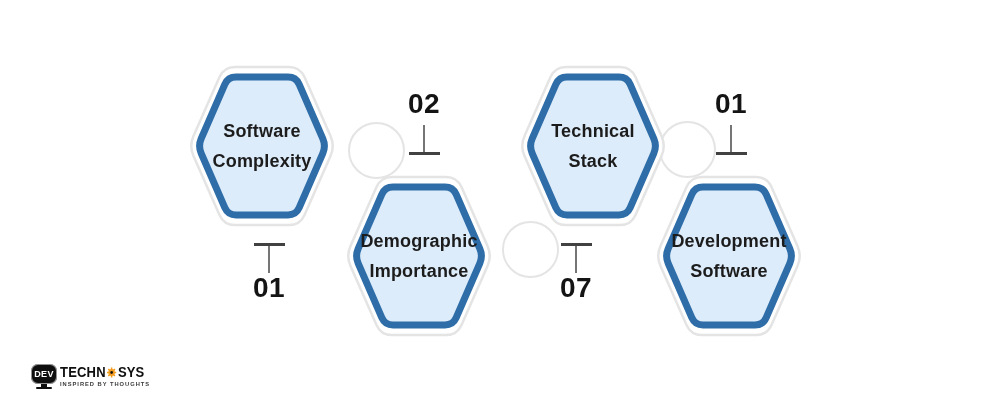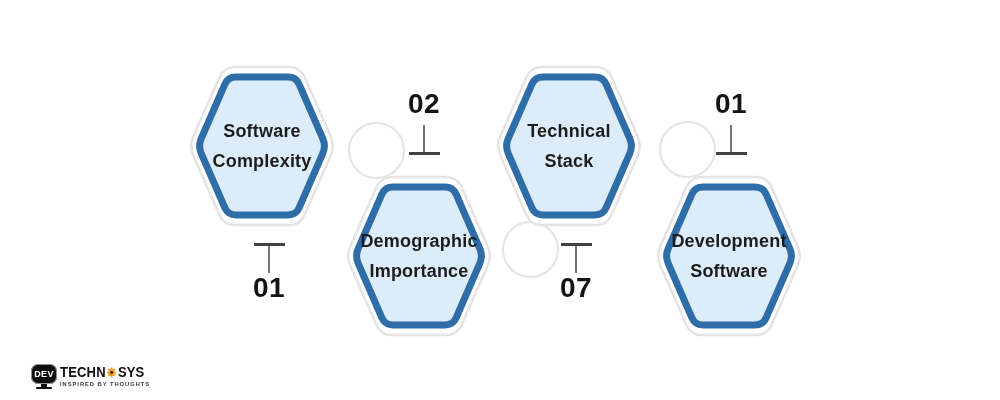--- a/index.html
+++ b/index.html
@@ -14,21 +14,21 @@
     background:#fff;border:2.5px solid var(--connector-border,#e4e4e4);
     z-index:1;
   }
   #c12{left:348px;top:122px;}
   #c23{left:502px;top:221px;}
   #c34{left:659px;top:121px;}
   
   .hex-group{position:absolute;width:150px;height:162px;z-index:2;}
   #hex1{left:187px;top:65px;}
   #hex2{left:344px;top:175px;}
-  #hex3{left:494px;top:65px;}
+  #hex3{left:518px;top:65px;}
   #hex4{left:654px;top:175px;}
   svg.hex{position:absolute;left:0;top:0;width:150px;height:162px;display:block;}
   svg.hex .outer{fill:var(--hex-outer-fill,#ffffff);stroke:var(--hex-outer-border,#e4e4e4);stroke-width:2.5;stroke-linejoin:round;}
   svg.hex .inner{fill:var(--hex-fill,#ddecfa);stroke:var(--hex-border,#2e6da8);stroke-width:7;stroke-linejoin:round;}
   .hex-label{
     position:absolute;inset:0;display:flex;flex-direction:column;
     justify-content:center;align-items:center;text-align:center;
     font-size:18px;font-weight:700;line-height:24px;letter-spacing:0.2px;
     color:var(--label-text,#1c1c1c);z-index:3;gap:6px;
   }

